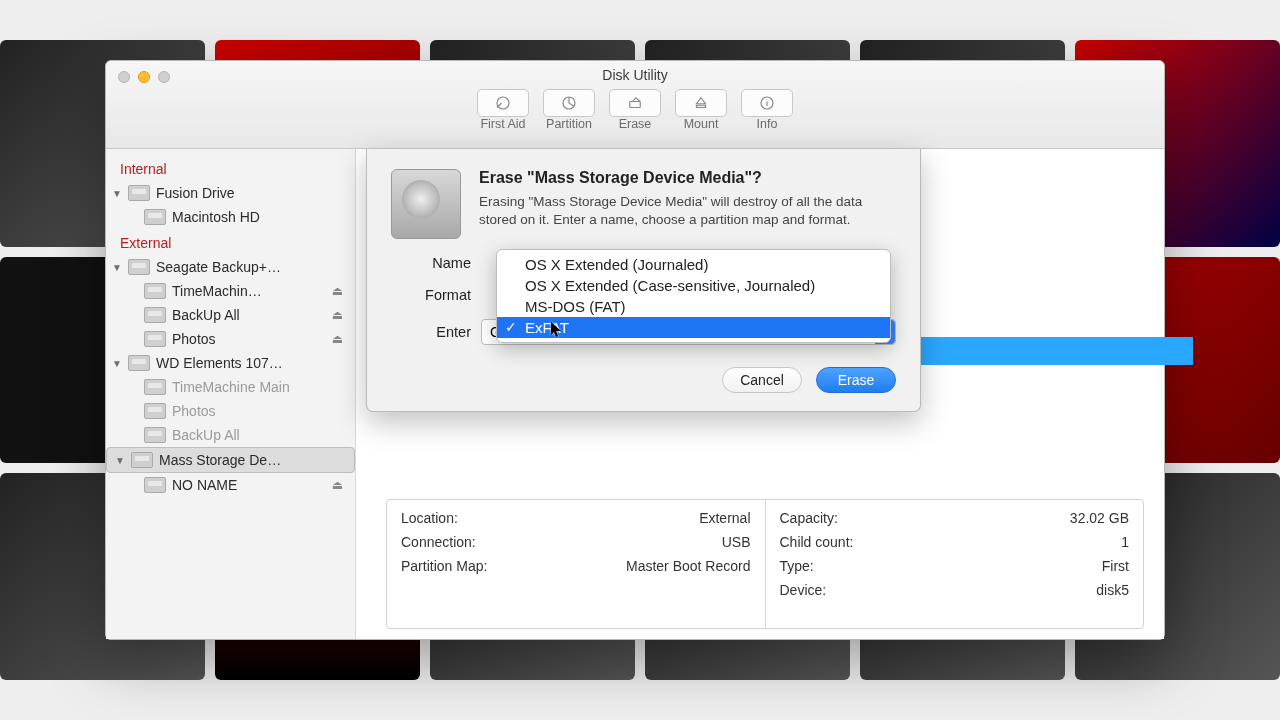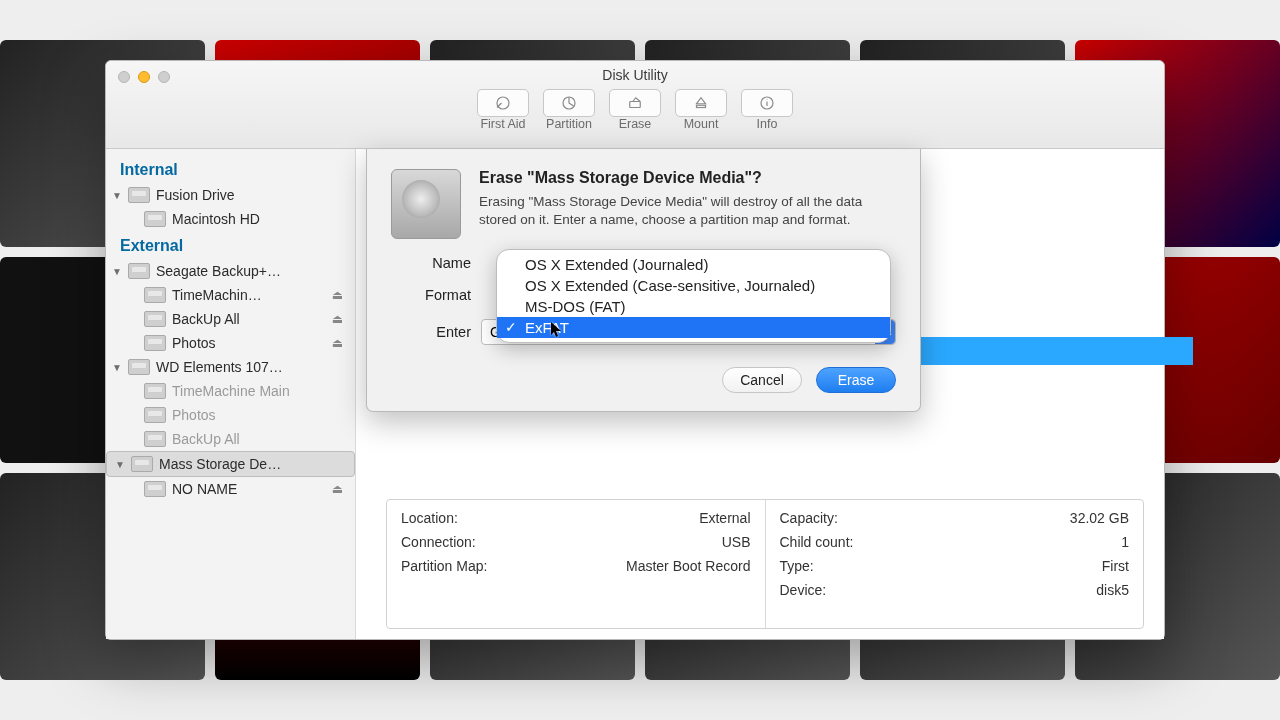--- a/index.html
+++ b/index.html
@@ -27,21 +27,21 @@
   .tl-min{background:#febc2e;border:1px solid #d99a17;}
   .tl-max{background:#cfcfcf;border:1px solid #b5b5b5;}
   .wtitle{ text-align:center; font-size:14px; color:#3a3a3a; padding-top:6px; }
   .toolbar{ display:flex; justify-content:center; gap:14px; margin-top:6px;}
   .tbtn{ display:flex; flex-direction:column; align-items:center; font-size:12.5px; color:#6b6b6b; cursor:default;}
   .tbtn .ic{ width:52px; height:28px; border:1px solid #c7c7c7; border-radius:5px; background:#fcfcfc; display:flex; align-items:center; justify-content:center; color:#8a8a8a; }
   .tbtn .ic svg{width:18px;height:18px;}
 
   .body { flex:1; display:flex; }
   .sidebar{ width:250px; background:#f4f3f3; border-right:1px solid #d9d9d9; padding-top:6px; font-size:14px; overflow:hidden;}
-  .sh{ color:#0369a1; font-size:16px; padding:6px 14px 4px; font-weight:700;}
+  .sh{ color:#b91c1c; font-size:14px; padding:6px 14px 4px; font-weight:400;}
   .srow{ display:flex; align-items:center; padding:4px 8px 4px 6px; gap:6px; color:#2b2b2b; white-space:nowrap; position:relative;}
   .srow.child{ padding-left:38px;text-align:right;}
   .srow.dim{ color:#9a9a9a;}
   .srow.sel{ background:#dcdcdc;}
   .tri{ width:10px; font-size:10px; color:#6d6d6d; text-align:center;}
   .dicon{ width:22px; height:16px; background:#cfcfcf; border:1px solid #aaa; border-radius:2px; position:relative; flex-shrink:0;}
   .dicon::after{content:"";position:absolute;left:3px;right:3px;top:3px;height:5px;background:#e8e8e8;border-radius:1px;}
   .eject{ position:absolute; right:12px; color:#888; font-size:12px;}
   .srow .lbl{ overflow:hidden; text-overflow:ellipsis; }
 
@@ -63,21 +63,21 @@
   .sel .arr{ position:absolute; right:0; top:0; bottom:0; width:20px; background:#3b82f6; border-radius:0 4px 4px 0; display:flex; align-items:center; justify-content:center; color:#fff; font-size:10px;}
   .btns{ display:flex; justify-content:flex-end; gap:14px; margin-top:22px;}
   .btn{ min-width:80px; height:26px; border-radius:13px; font-size:14px; display:flex; align-items:center; justify-content:center; padding:0 16px;}
   .btn.sec{ background:linear-gradient(#fff,#f1f1f1); border:1px solid #c6c6c6; color:#222;}
   .btn.pri{ background:linear-gradient(#4ea3ff,#1e7ef0); border:1px solid #1e6fd6; color:#fff;}
 
   .hlbar{ position:absolute; left:67px; top:188px; width:770px; height:28px; background:#2aa8ff; z-index:0;}
 
   .dropdown{
     position:absolute; left:129px; top:100px; width:395px; background:#fff;
-    border:1px solid #bdbdbd; border-radius:13px; box-shadow:0 6px 20px rgba(0,0,0,0.25);
+    border:1px solid #bdbdbd; border-radius:6px; box-shadow:0 6px 20px rgba(0,0,0,0.25);
     z-index:5; padding:4px 0; font-size:15px;
   }
   .dopt{ padding:2px 14px 2px 28px; position:relative; color:#222;}
   .dopt.hl{ background:#1e74f5; color:#fff;}
   .dopt.hl::before{ content:"✓"; position:absolute; left:8px; color:#fff; font-size:14px;}
   .cursor{position:absolute; width:14px; height:18px;}
   .cursor svg{width:100%;height:100%;filter:drop-shadow(0 0 1px #fff);}
 
   .details{
     position:absolute; left:30px; right:20px; bottom:10px; height:130px;

